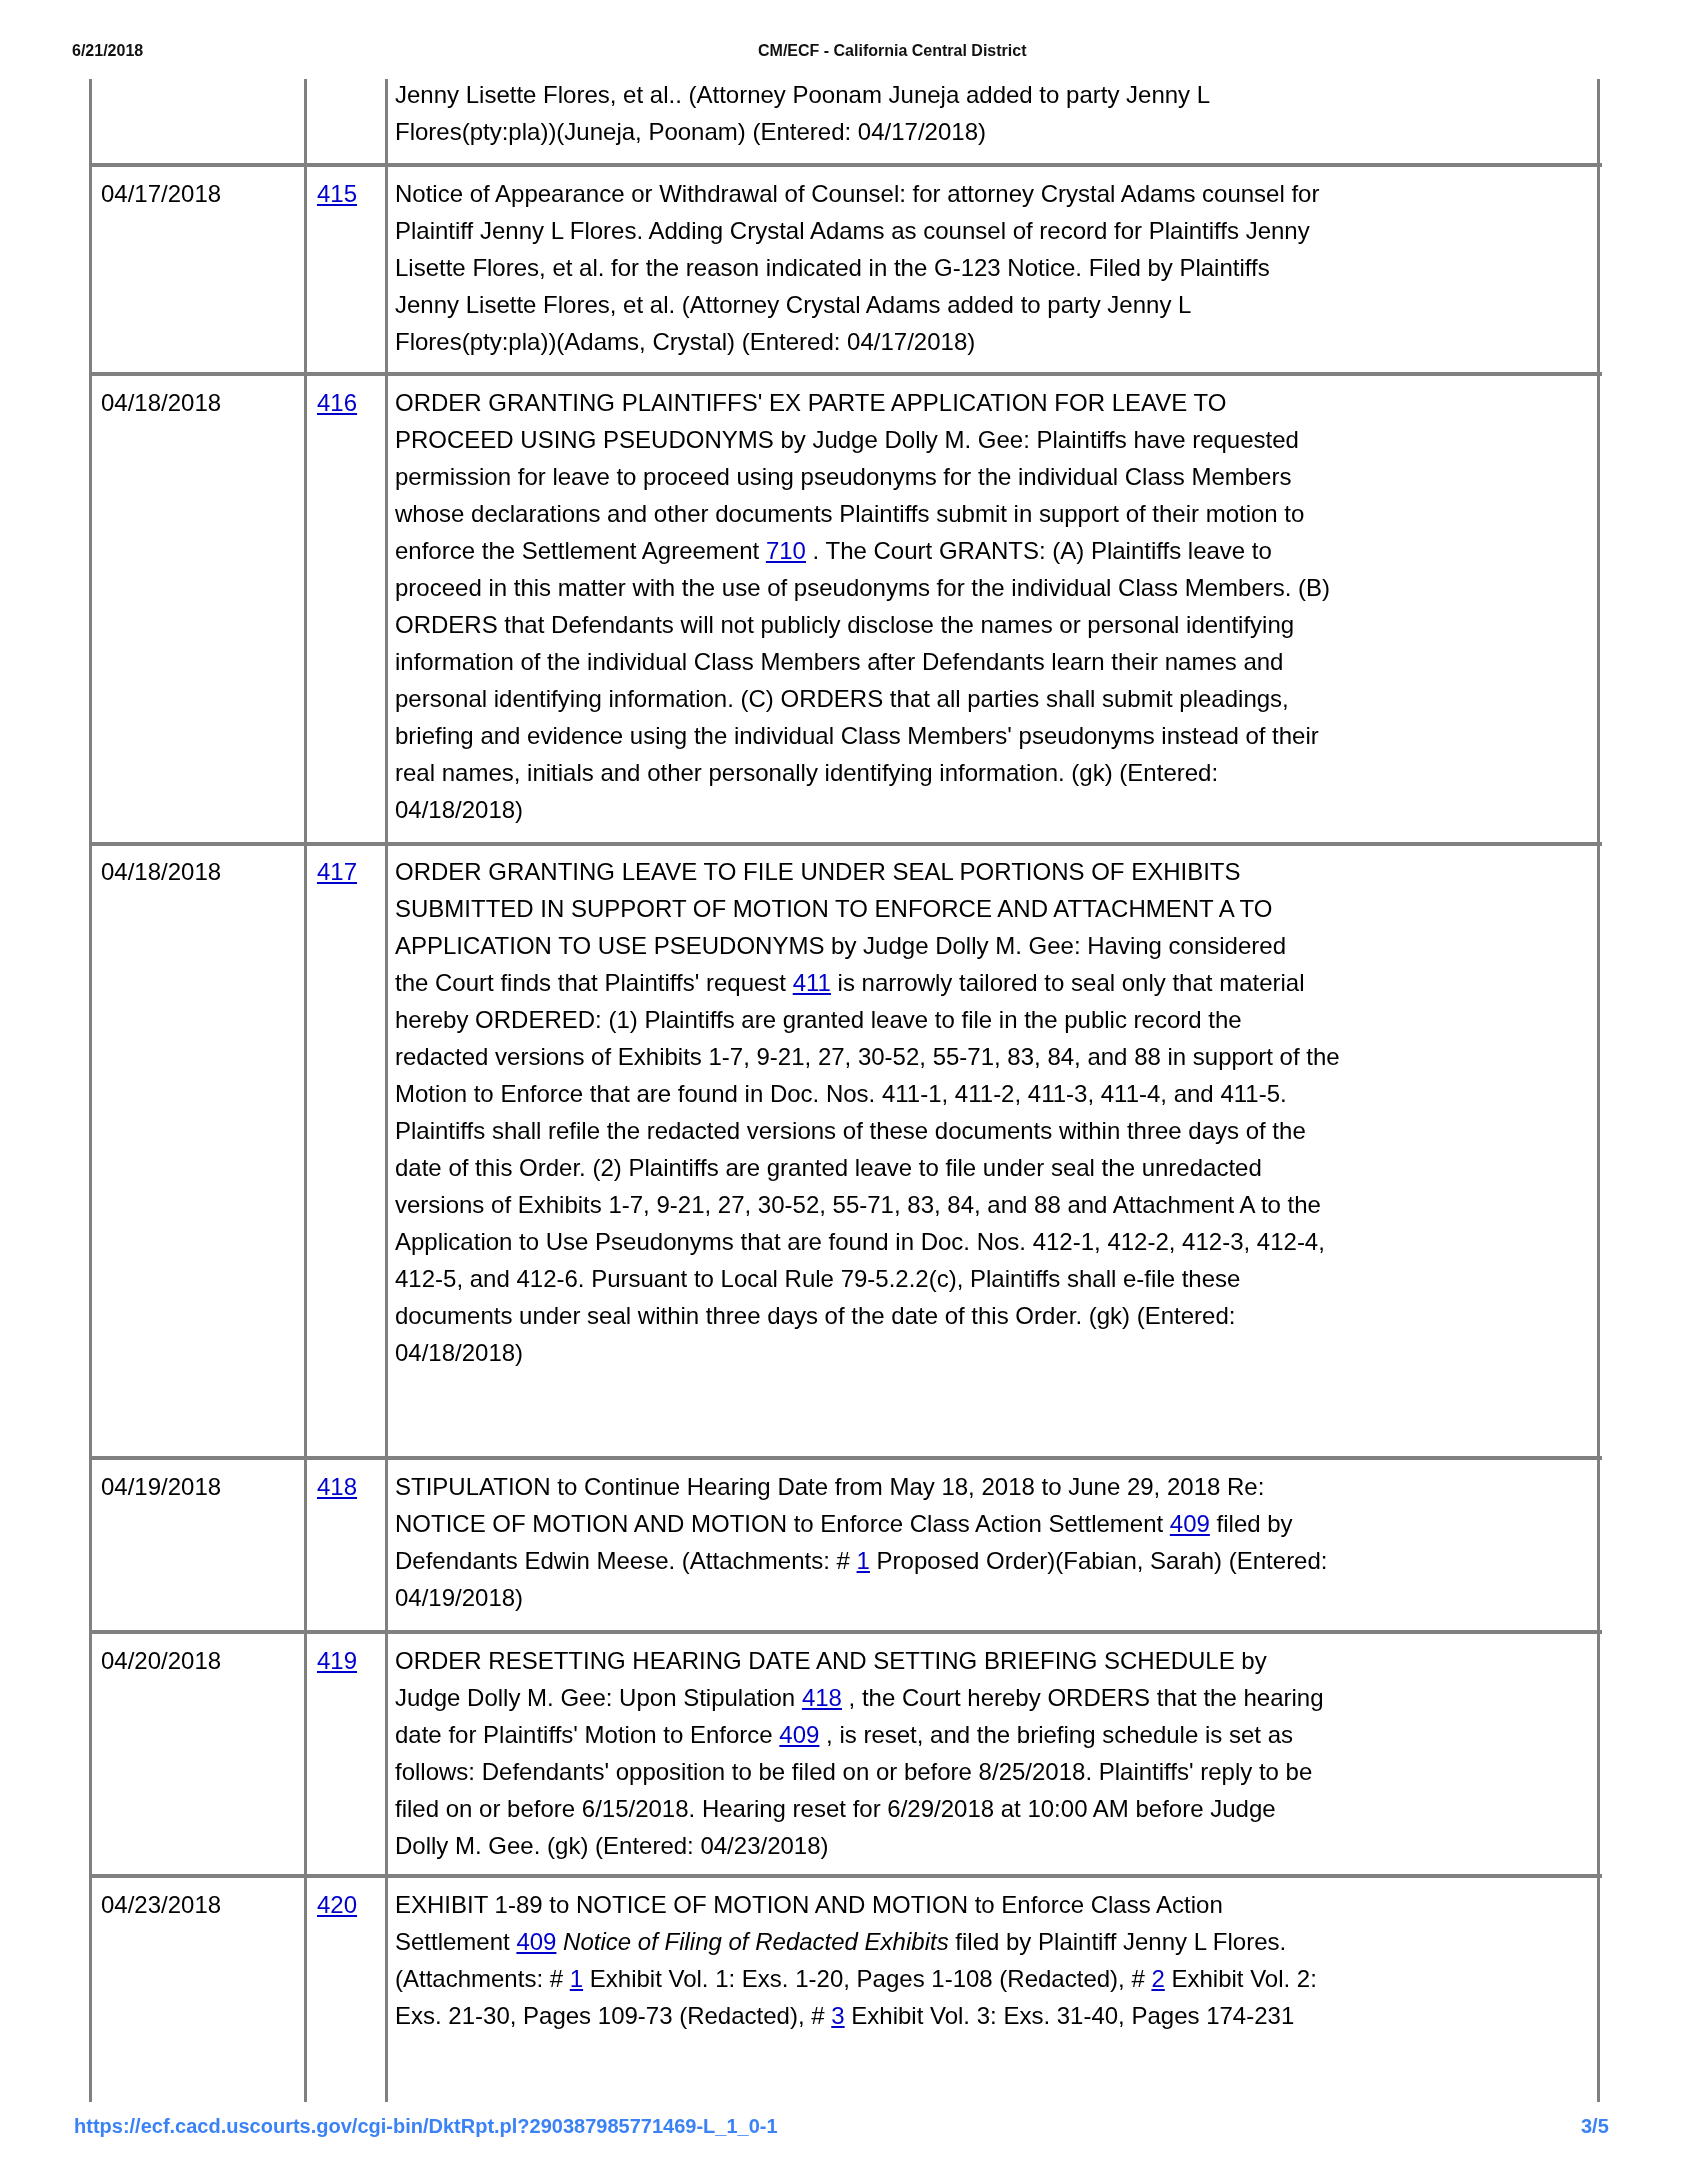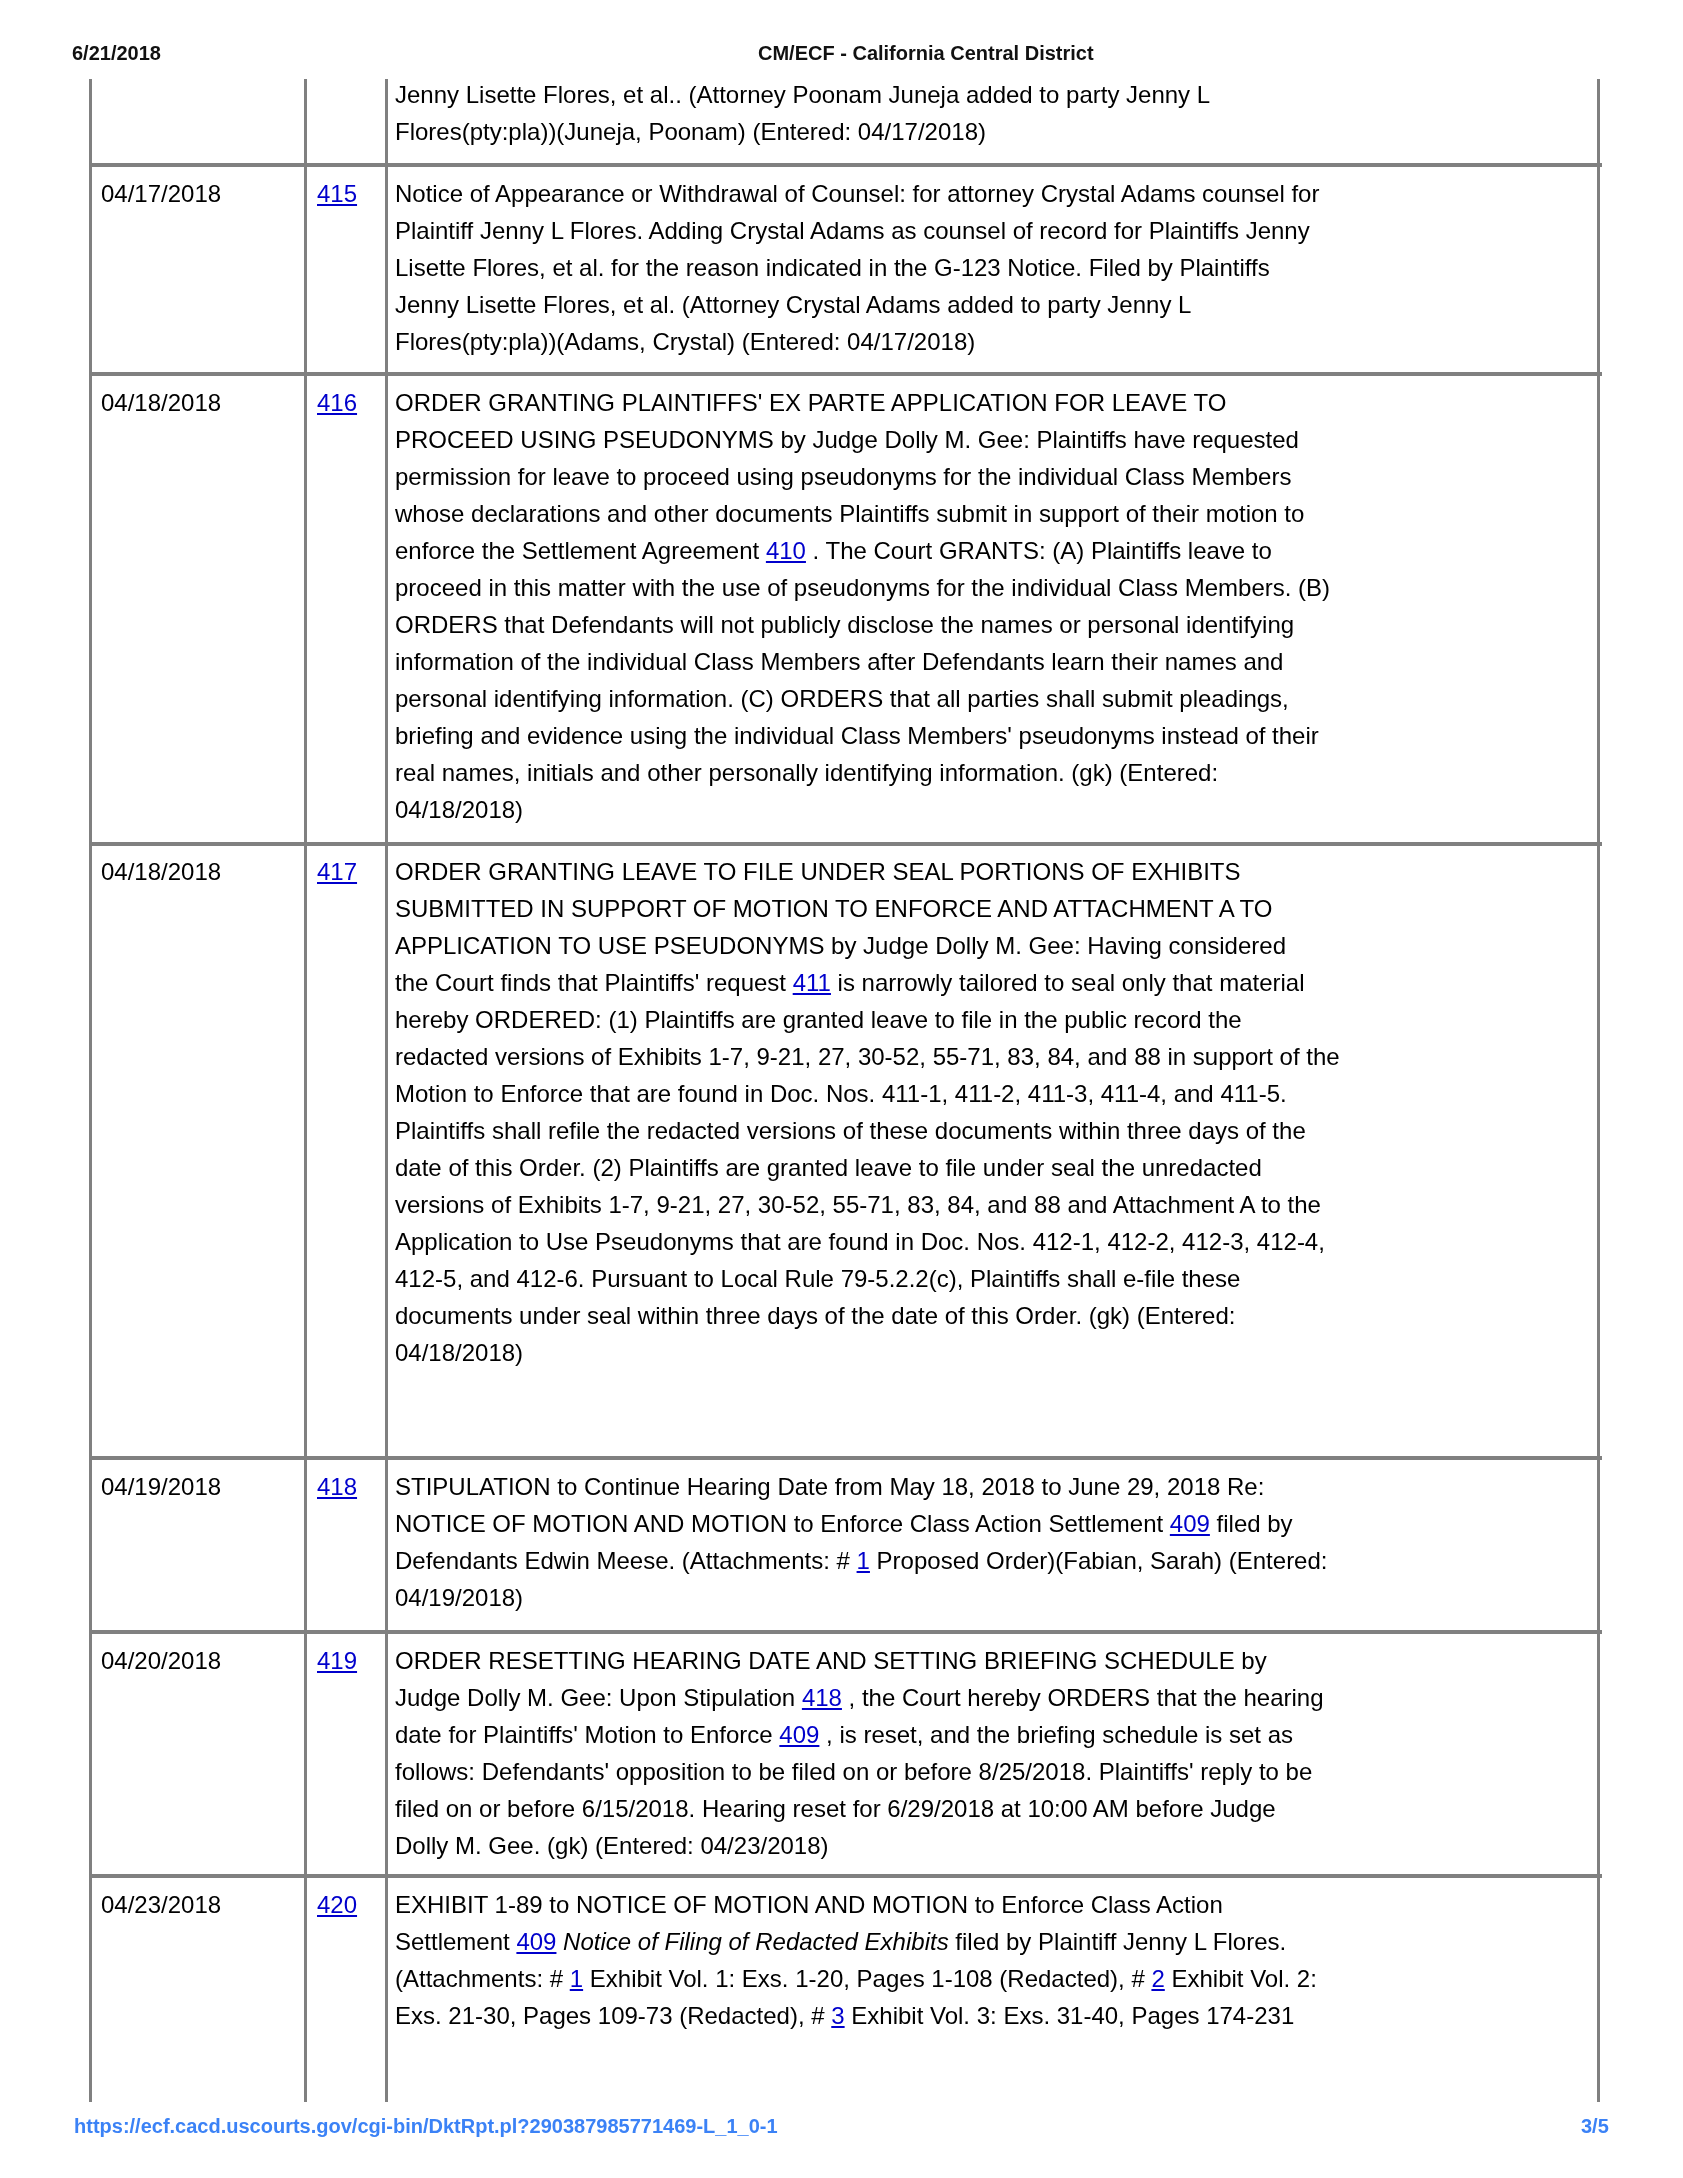--- a/index.html
+++ b/index.html
@@ -1,17 +1,17 @@
 <!DOCTYPE html>
 <html><head>
 <meta charset="utf-8">
 <style>
   html, body { margin:0; padding:0; background:#ffffff; }
   body { width:1683px; height:2178px; position:relative; overflow:hidden; }
-  .hdr { position:absolute; font-family:"Liberation Sans", sans-serif; font-size:20px; font-weight:bold; color:#111; white-space:nowrap; }
+  .hdr { position:absolute; font-family:"Liberation Sans", sans-serif; font-size:16px; font-weight:bold; color:#111; white-space:nowrap; }
   .hdr-date { left:72px; top:42px; }
   .hdr-title { left:758px; top:42px; }
   .ftr { position:absolute; font-family:"Liberation Sans", sans-serif; font-size:20px; font-weight:bold; color:#3b82f6; white-space:nowrap; top:2115px; }
   .ftr-url { left:74px; }
   .ftr-page { left:1581px; }
   .docket { position:absolute; left:0; top:0; width:1683px; height:2178px; }
   .vline { position:absolute; width:3px; background:#808080; top:79px; height:2023px; }
   .row { position:absolute; left:89px; width:1513px; }
   .hline { position:absolute; left:89px; width:1513px; height:4px; background:#808080; }
   .cell { position:absolute; font-family:Liberation Sans, sans-serif; font-size:24px; line-height:37px; color:#000; }
@@ -62,21 +62,21 @@
   </div>
 
   <div class="row" style="top:376px">
     <div class="cell c-date" style="top:8px">04/18/2018</div>
     <div class="cell c-doc" style="top:8px"><a class="lnk">416</a></div>
     <div class="cell c-text" style="top:8px">
       <span class="ln">ORDER GRANTING PLAINTIFFS' EX PARTE APPLICATION FOR LEAVE TO</span>
       <span class="ln">PROCEED USING PSEUDONYMS by Judge Dolly M. Gee: Plaintiffs have requested</span>
       <span class="ln">permission for leave to proceed using pseudonyms for the individual Class Members</span>
       <span class="ln">whose declarations and other documents Plaintiffs submit in support of their motion to</span>
-      <span class="ln"><span>enforce the Settlement Agreement </span><a class="lnk">410</a><span> . The Court GRANTS: (A) Plaintiffs leave to</span></span>
+      <span class="ln"><span>enforce the Settlement Agreement </span><a class="lnk">710</a><span> . The Court GRANTS: (A) Plaintiffs leave to</span></span>
       <span class="ln">proceed in this matter with the use of pseudonyms for the individual Class Members. (B)</span>
       <span class="ln">ORDERS that Defendants will not publicly disclose the names or personal identifying</span>
       <span class="ln">information of the individual Class Members after Defendants learn their names and</span>
       <span class="ln">personal identifying information. (C) ORDERS that all parties shall submit pleadings,</span>
       <span class="ln">briefing and evidence using the individual Class Members' pseudonyms instead of their</span>
       <span class="ln">real names, initials and other personally identifying information. (gk) (Entered:</span>
       <span class="ln">04/18/2018)</span>
     </div>
   </div>
 

